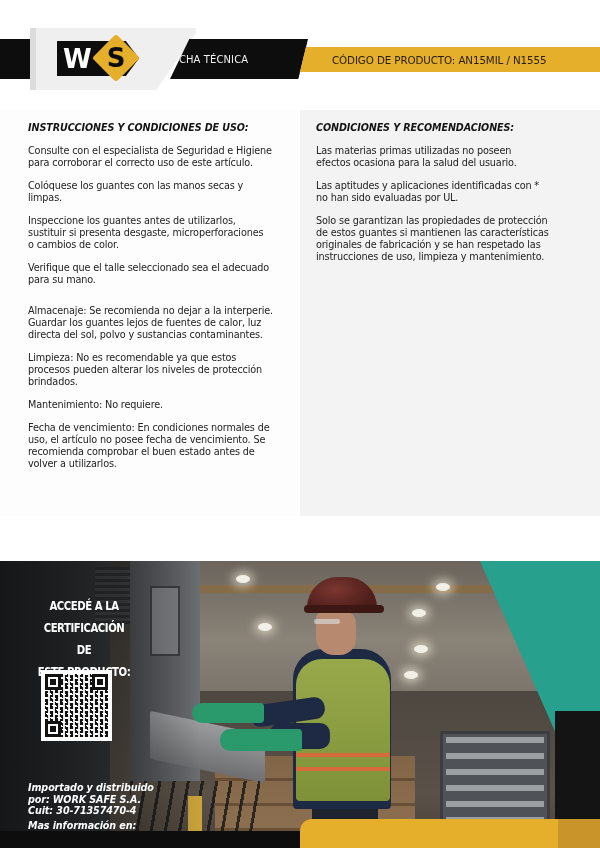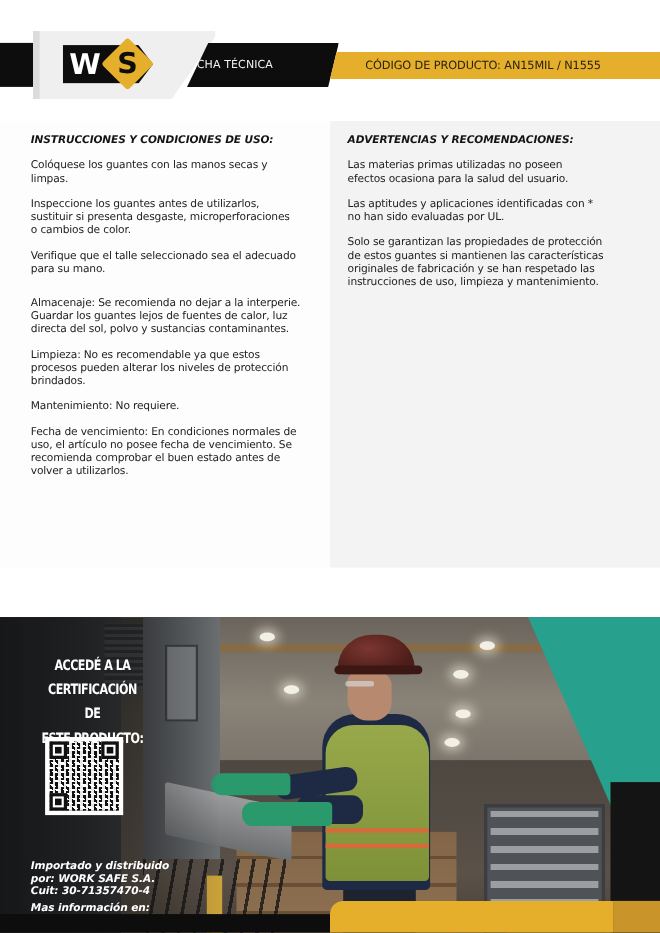--- a/index.html
+++ b/index.html
@@ -126,20 +126,22 @@
     <span>FICHA TÉCNICA</span>
   </div>
   <div class="hdr-code">
     <span>CÓDIGO DE PRODUCTO: AN15MIL / N1555</span>
   </div>
 </div>
 
 <div class="content">
   <div class="col-left">
     <div class="section-title">INSTRUCCIONES Y CONDICIONES DE USO:</div>
+    <div class="para">Consulte con el especialista de Seguridad e Higiene
+para corroborar el correcto uso de este artículo.</div>
     <div class="para">Colóquese los guantes con las manos secas y
 limpas.</div>
     <div class="para">Inspeccione los guantes antes de utilizarlos,
 sustituir si presenta desgaste, microperforaciones
 o cambios de color.</div>
     <div class="para">Verifique que el talle seleccionado sea el adecuado
 para su mano.</div>
     <div class="section-gap"></div>
     <div class="para">Almacenaje: Se recomienda no dejar a la interperie.
 Guardar los guantes lejos de fuentes de calor, luz
@@ -147,21 +149,21 @@
     <div class="para">Limpieza: No es recomendable ya que estos
 procesos pueden alterar los niveles de protección
 brindados.</div>
     <div class="para">Mantenimiento: No requiere.</div>
     <div class="para">Fecha de vencimiento: En condiciones normales de
 uso, el artículo no posee fecha de vencimiento. Se
 recomienda comprobar el buen estado antes de
 volver a utilizarlos.</div>
   </div>
   <div class="col-right">
-    <div class="section-title">ADVERTENCIAS Y RECOMENDACIONES:</div>
+    <div class="section-title">CONDICIONES Y RECOMENDACIONES:</div>
     <div class="para">Las materias primas utilizadas no poseen
 efectos ocasiona para la salud del usuario.</div>
     <div class="para">Las aptitudes y aplicaciones identificadas con *
 no han sido evaluadas por UL.</div>
     <div class="para">Solo se garantizan las propiedades de protección
 de estos guantes si mantienen las características
 originales de fabricación y se han respetado las
 instrucciones de uso, limpieza y  mantenimiento.</div>
   </div>
 </div>

